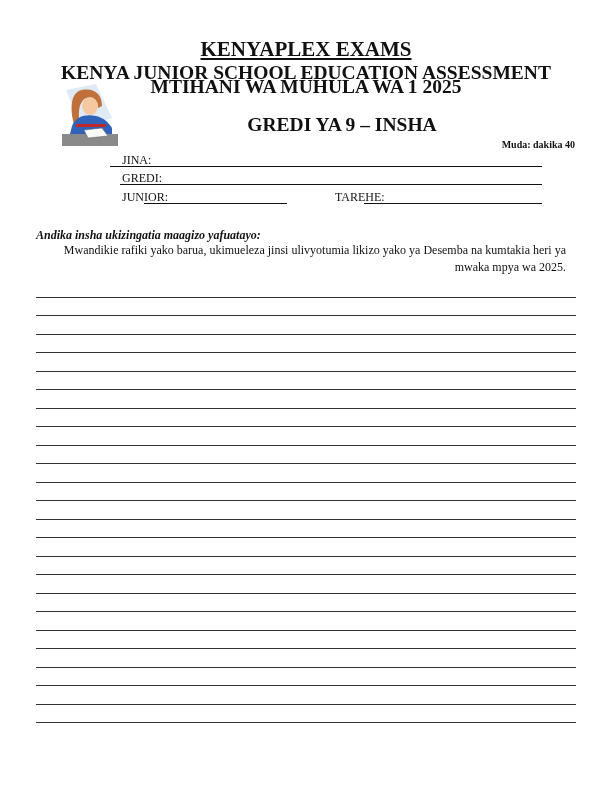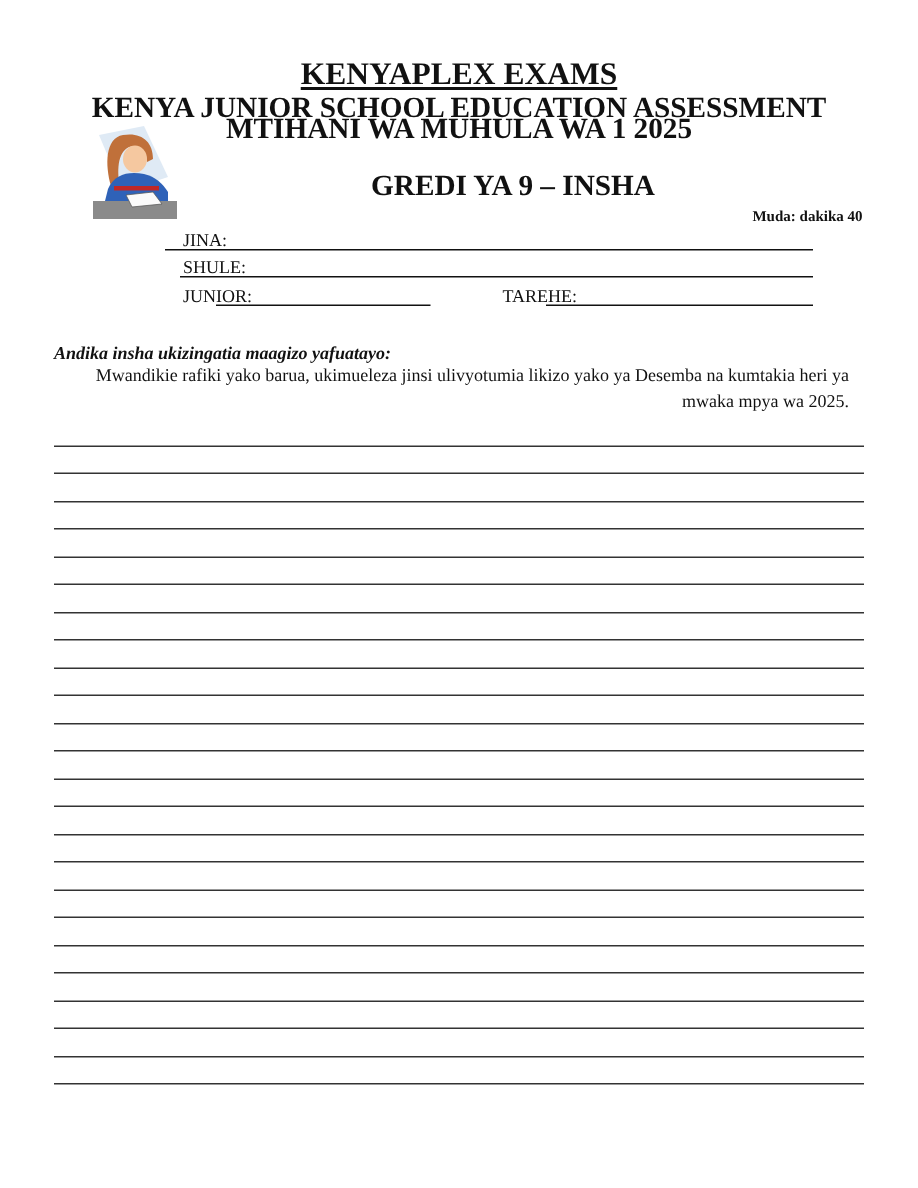--- a/index.html
+++ b/index.html
@@ -36,21 +36,21 @@
     <rect x="0" y="50" width="56" height="12" fill="#8a8a8a"></rect>
     <polygon points="22,46 40,44 46,52 26,54" fill="#fafafa" stroke="#555" stroke-width="0.5"></polygon>
   </svg>
 </div>
 
 <div class="abs" id="muda">Muda: dakika 40</div>
 
 <div class="abs flabel" style="top:153px;">JINA:</div>
 <div class="abs uline" style="top:166px; left:110px; width:432px;"></div>
 
-<div class="abs flabel" style="top:171px;">SHULE:</div>
+<div class="abs flabel" style="top:171px;">GREDI:</div>
 <div class="abs uline" style="top:184px; left:120px; width:422px;"></div>
 
 <div class="abs flabel" style="top:190px;">JUNIOR:</div>
 <div class="abs uline" style="top:203px; left:144px; width:143px;"></div>
 <div class="abs flabel" style="top:190px; left:287px;">TAREHE:</div>
 <div class="abs uline" style="top:203px; left:364px; width:178px;"></div>
 
 <div class="abs" id="instr-head">Andika insha ukizingatia maagizo yafuatayo:</div>
 <div class="abs" id="instr-body">Mwandikie rafiki yako barua, ukimueleza jinsi ulivyotumia likizo yako ya Desemba na kumtakia heri ya mwaka mpya wa 2025.</div>
 

